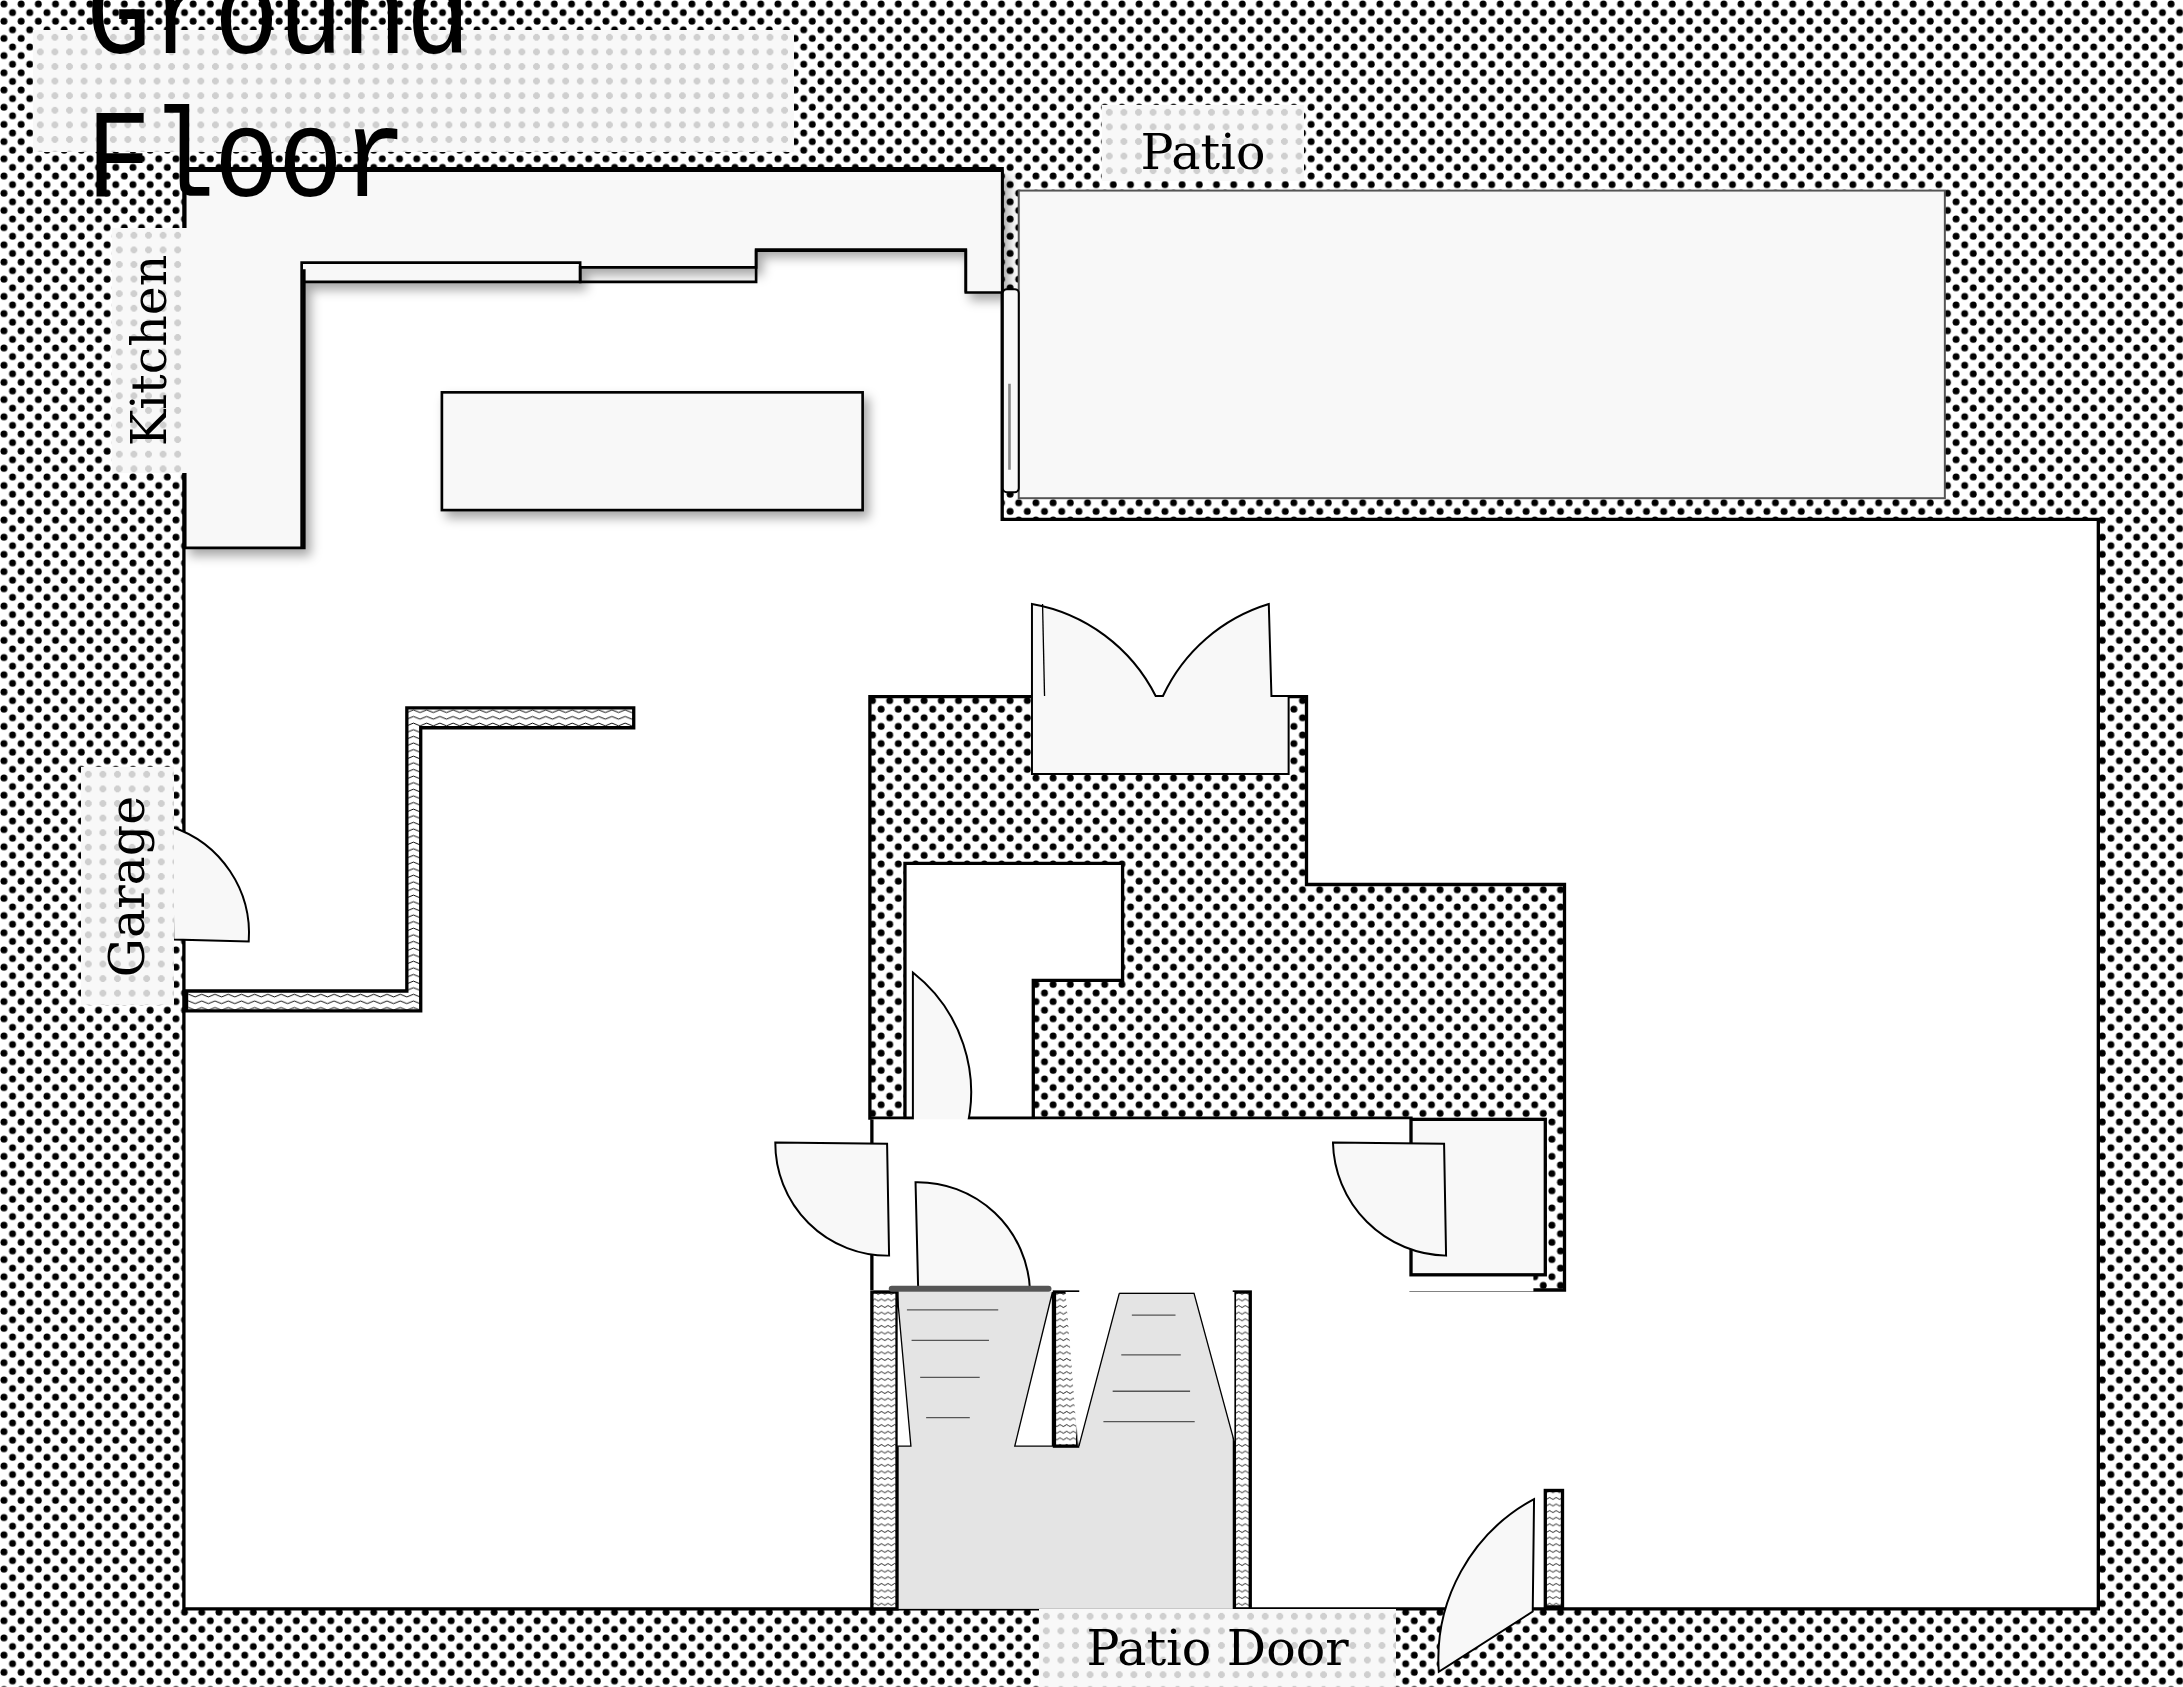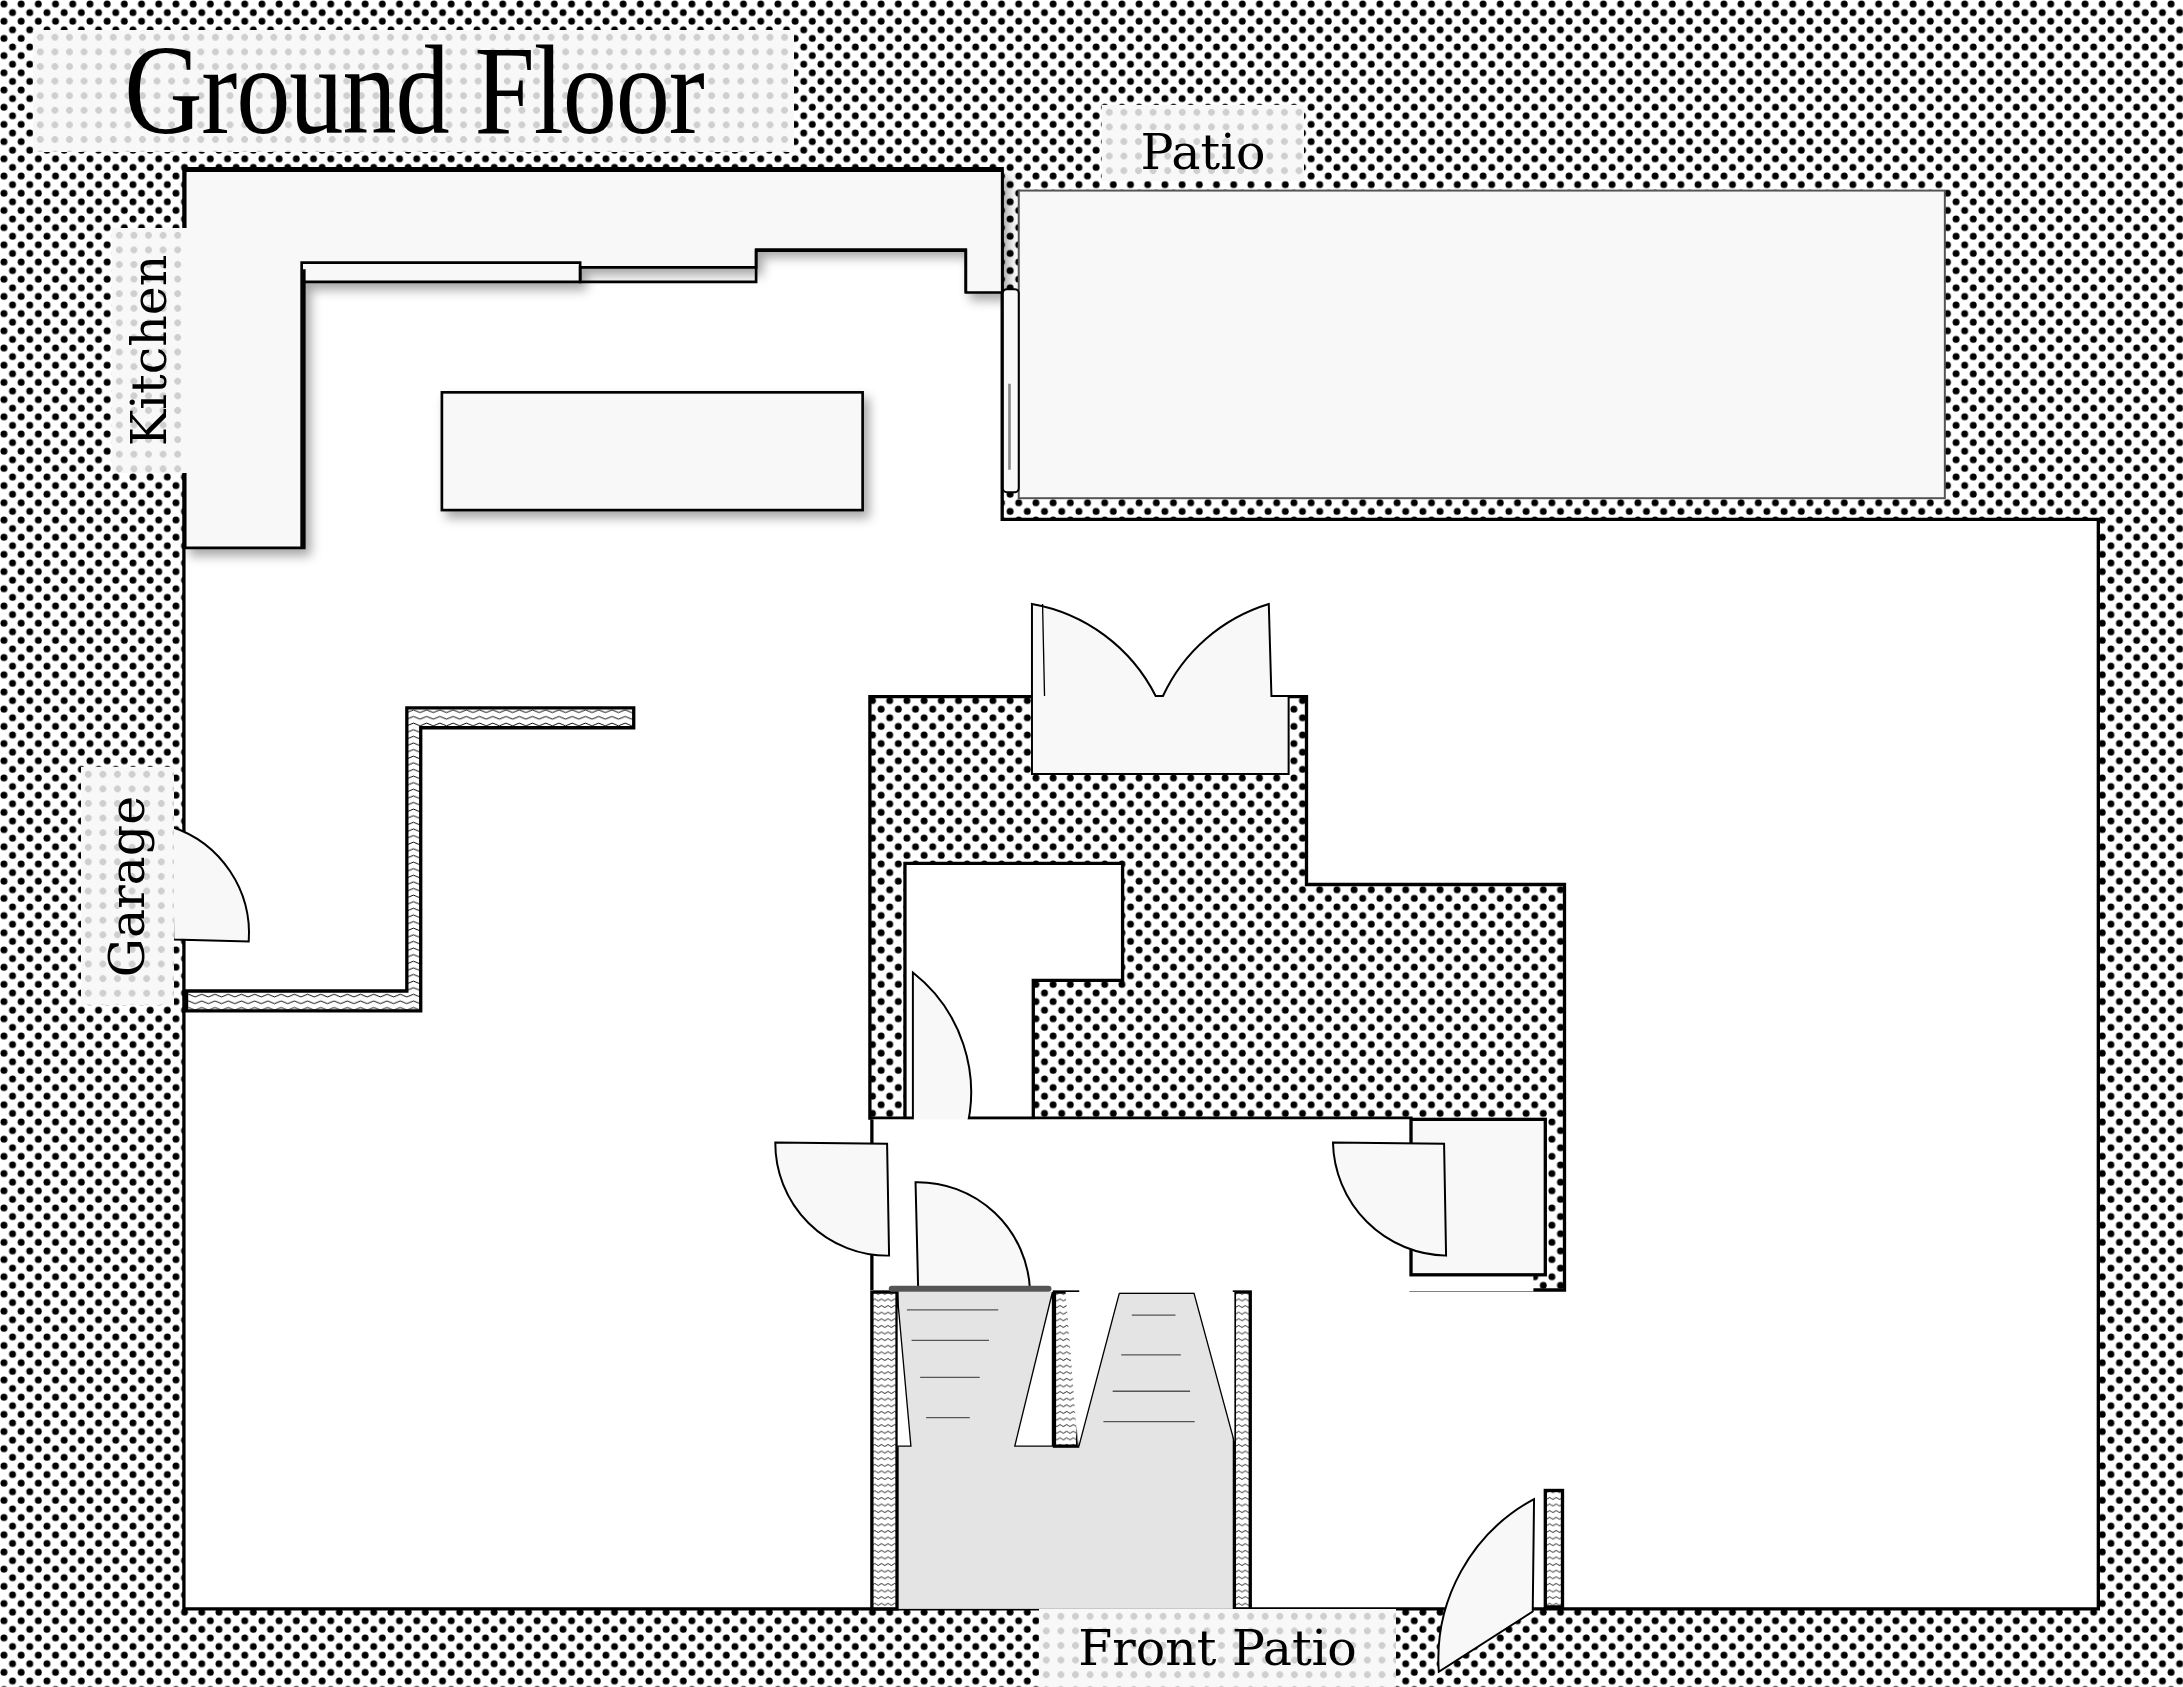--- a/index.html
+++ b/index.html
@@ -1,19 +1,19 @@
 <!DOCTYPE html>
 <html style="font-size:10.6px"><head>
 <meta charset="utf-8">
 <style>
   html, body { margin: 0; padding: 0; background: #ffffff; }
   body { width: 2183px; height: 1687px; overflow: hidden; position: relative; font-family: "DejaVu Serif", serif; }
   #plan { position: absolute; left: 0; top: 0; width: 2183px; height: 1687px; }
   .label-box { position: absolute; background: #f8f8f8; background-image: radial-gradient(circle, #cfcfcf 3.3px, transparent 3.6px); background-size: 14.6px 14.6px; display: flex; align-items: center; justify-content: center; color: #000; font-family: "DejaVu Serif", serif; }
-  .title { left: 33px; top: 30px; width: 761px; height: 122px; font-family: Liberation Serif, serif; font-size: 126px; letter-spacing: -1.3px; }
+  .title { left: 33px; top: 30px; width: 761px; height: 122px; font-family: Liberation Mono, monospace; font-size: 126px; letter-spacing: -1.3px; }
   .title span { transform: scaleX(0.86); display: inline-block; }
   .patio { left: 1102px; top: 105px; width: 202px; height: 76px; font-size: 49px; align-items: flex-end; }
   .kitchen { left: 112px; top: 228px; width: 76px; height: 245px; }
   .kitchen span, .garage span { transform: rotate(-90deg); white-space: nowrap; font-size: 49px; display: inline-block; }
   .garage { left: 81px; top: 767px; width: 93px; height: 238px; }
   .frontdoor { left: 1039px; top: 1609px; width: 357px; height: 78px; font-size: 49px; }
 </style>
 </head>
 <body>
 
@@ -118,15 +118,15 @@
 <div class="label-box patio">
     <span>Patio</span>
   </div>
 <div class="label-box kitchen">
     <span>Kitchen</span>
   </div>
 <div class="label-box garage">
     <span>Garage</span>
   </div>
 <div class="label-box frontdoor">
-    <span>Front Patio</span>
+    <span>Patio Door</span>
   </div>
 
 
 </body></html>

